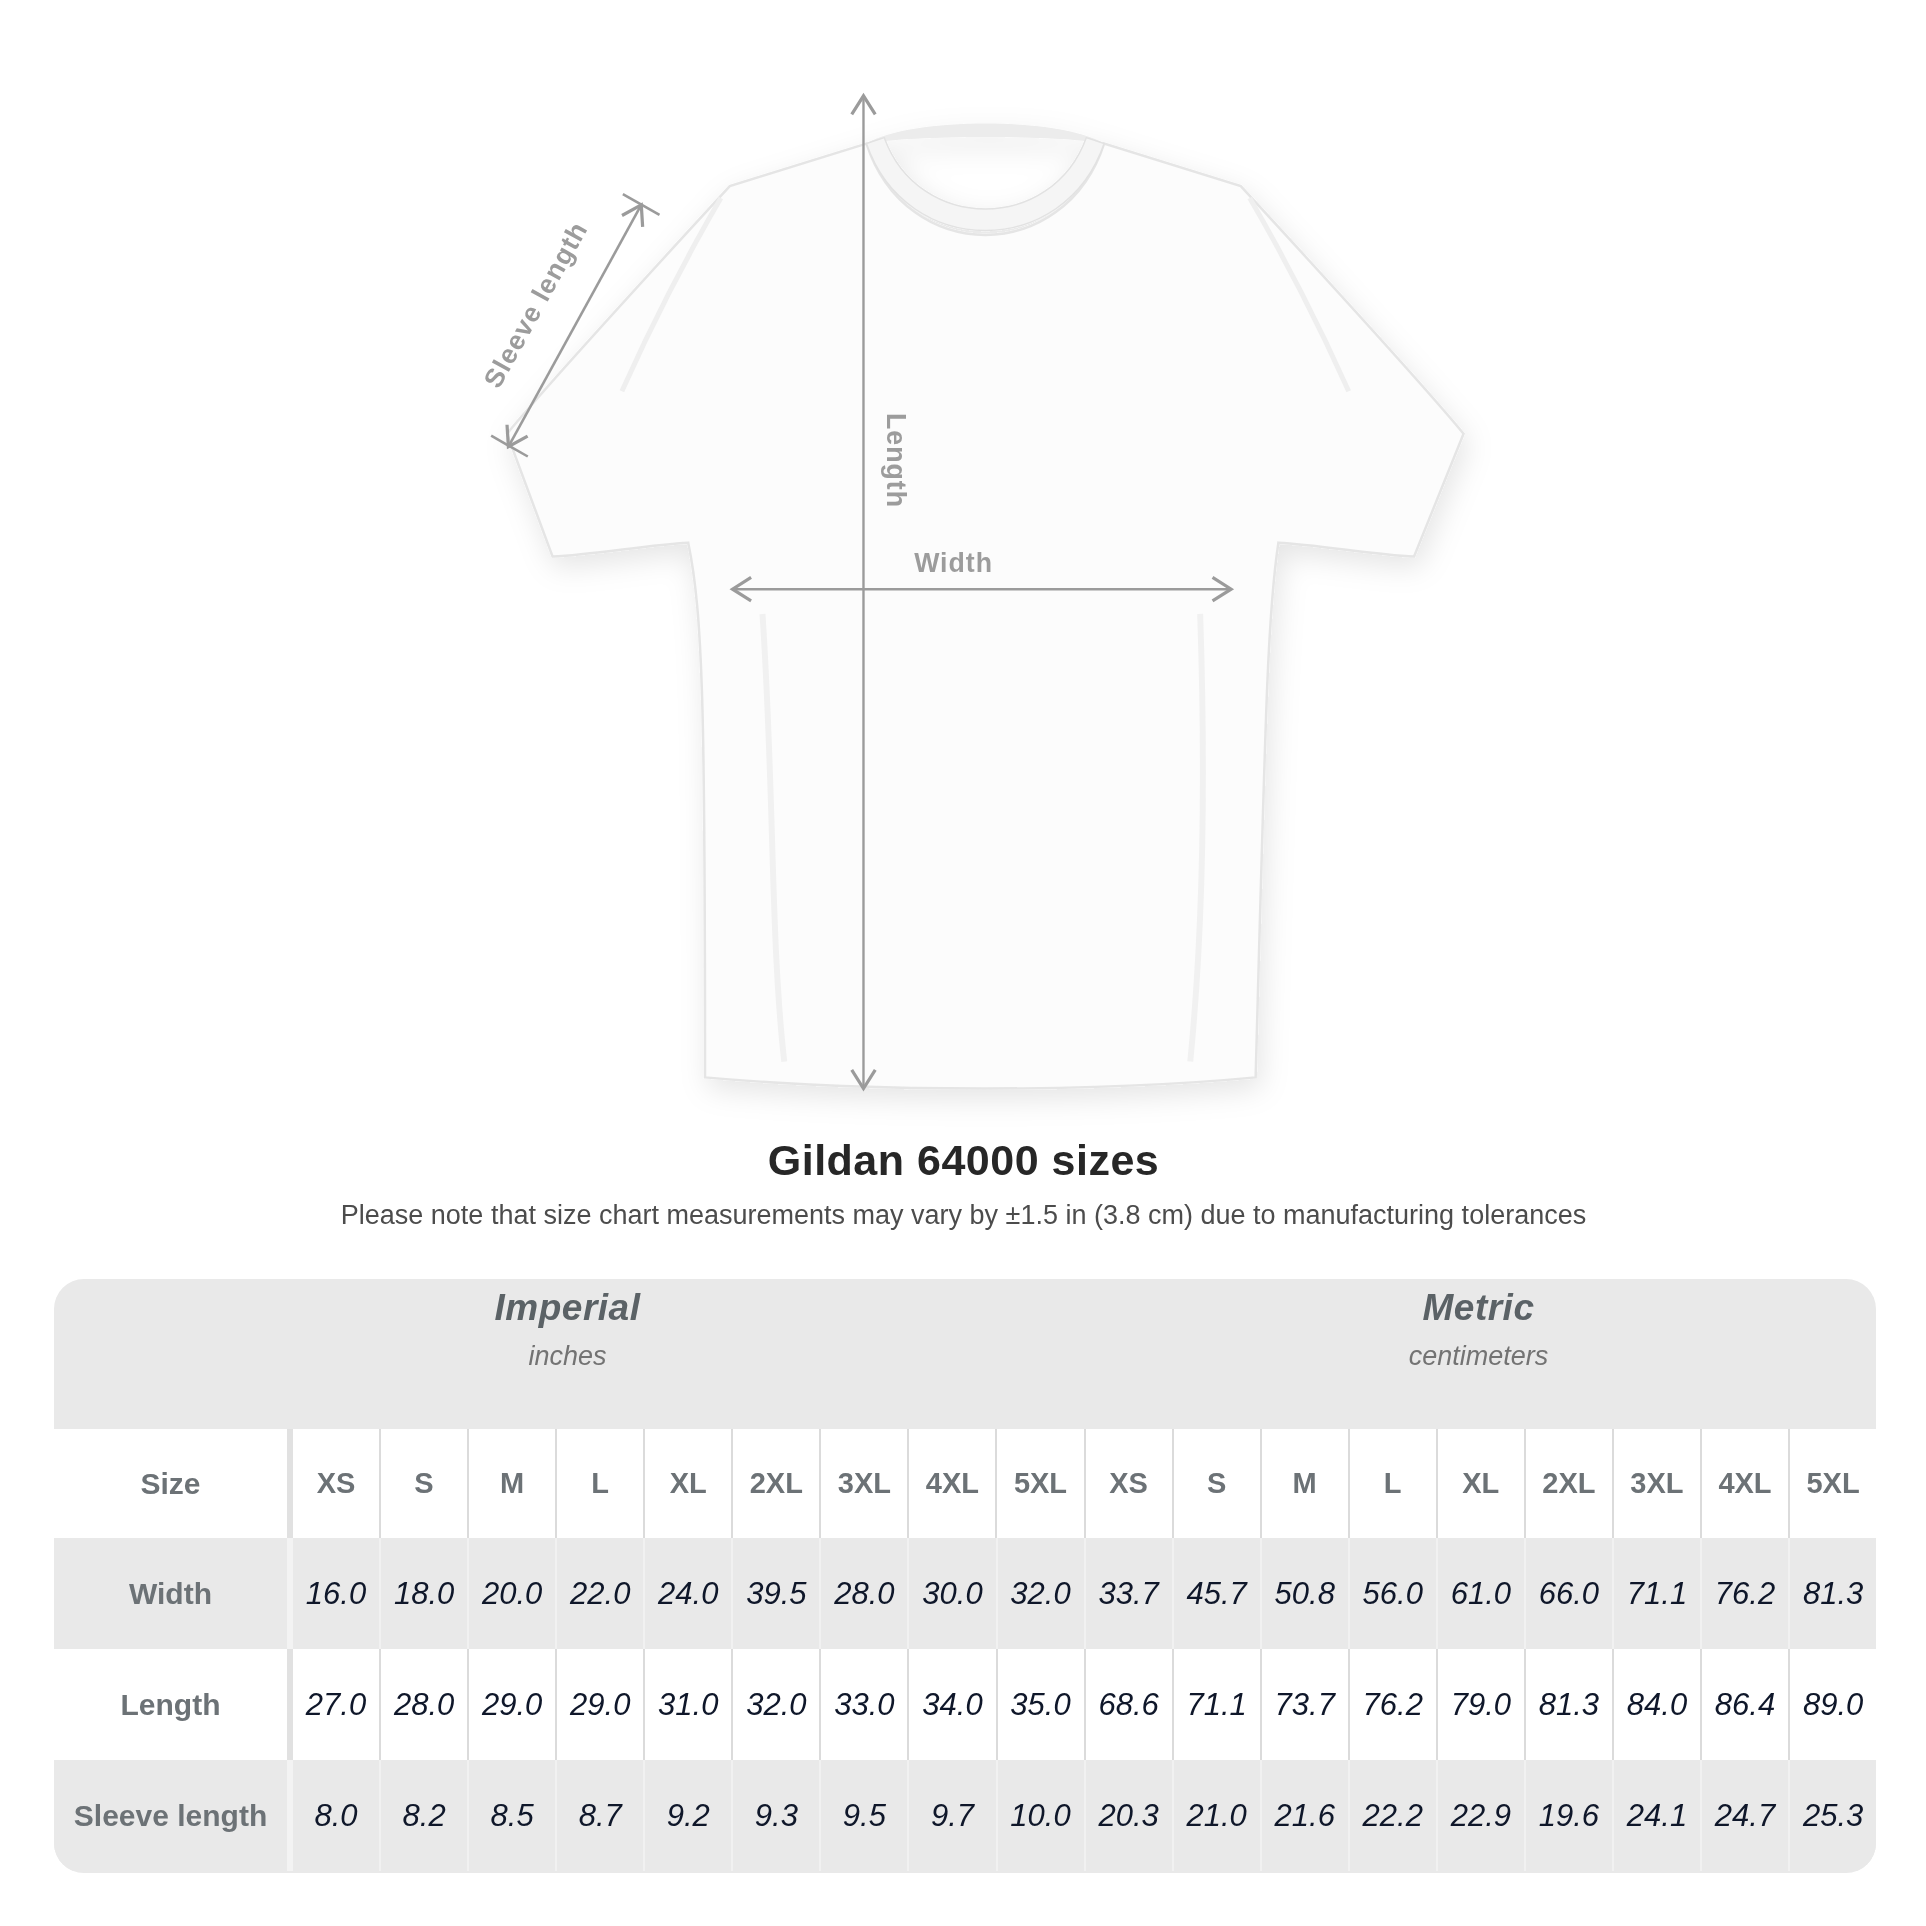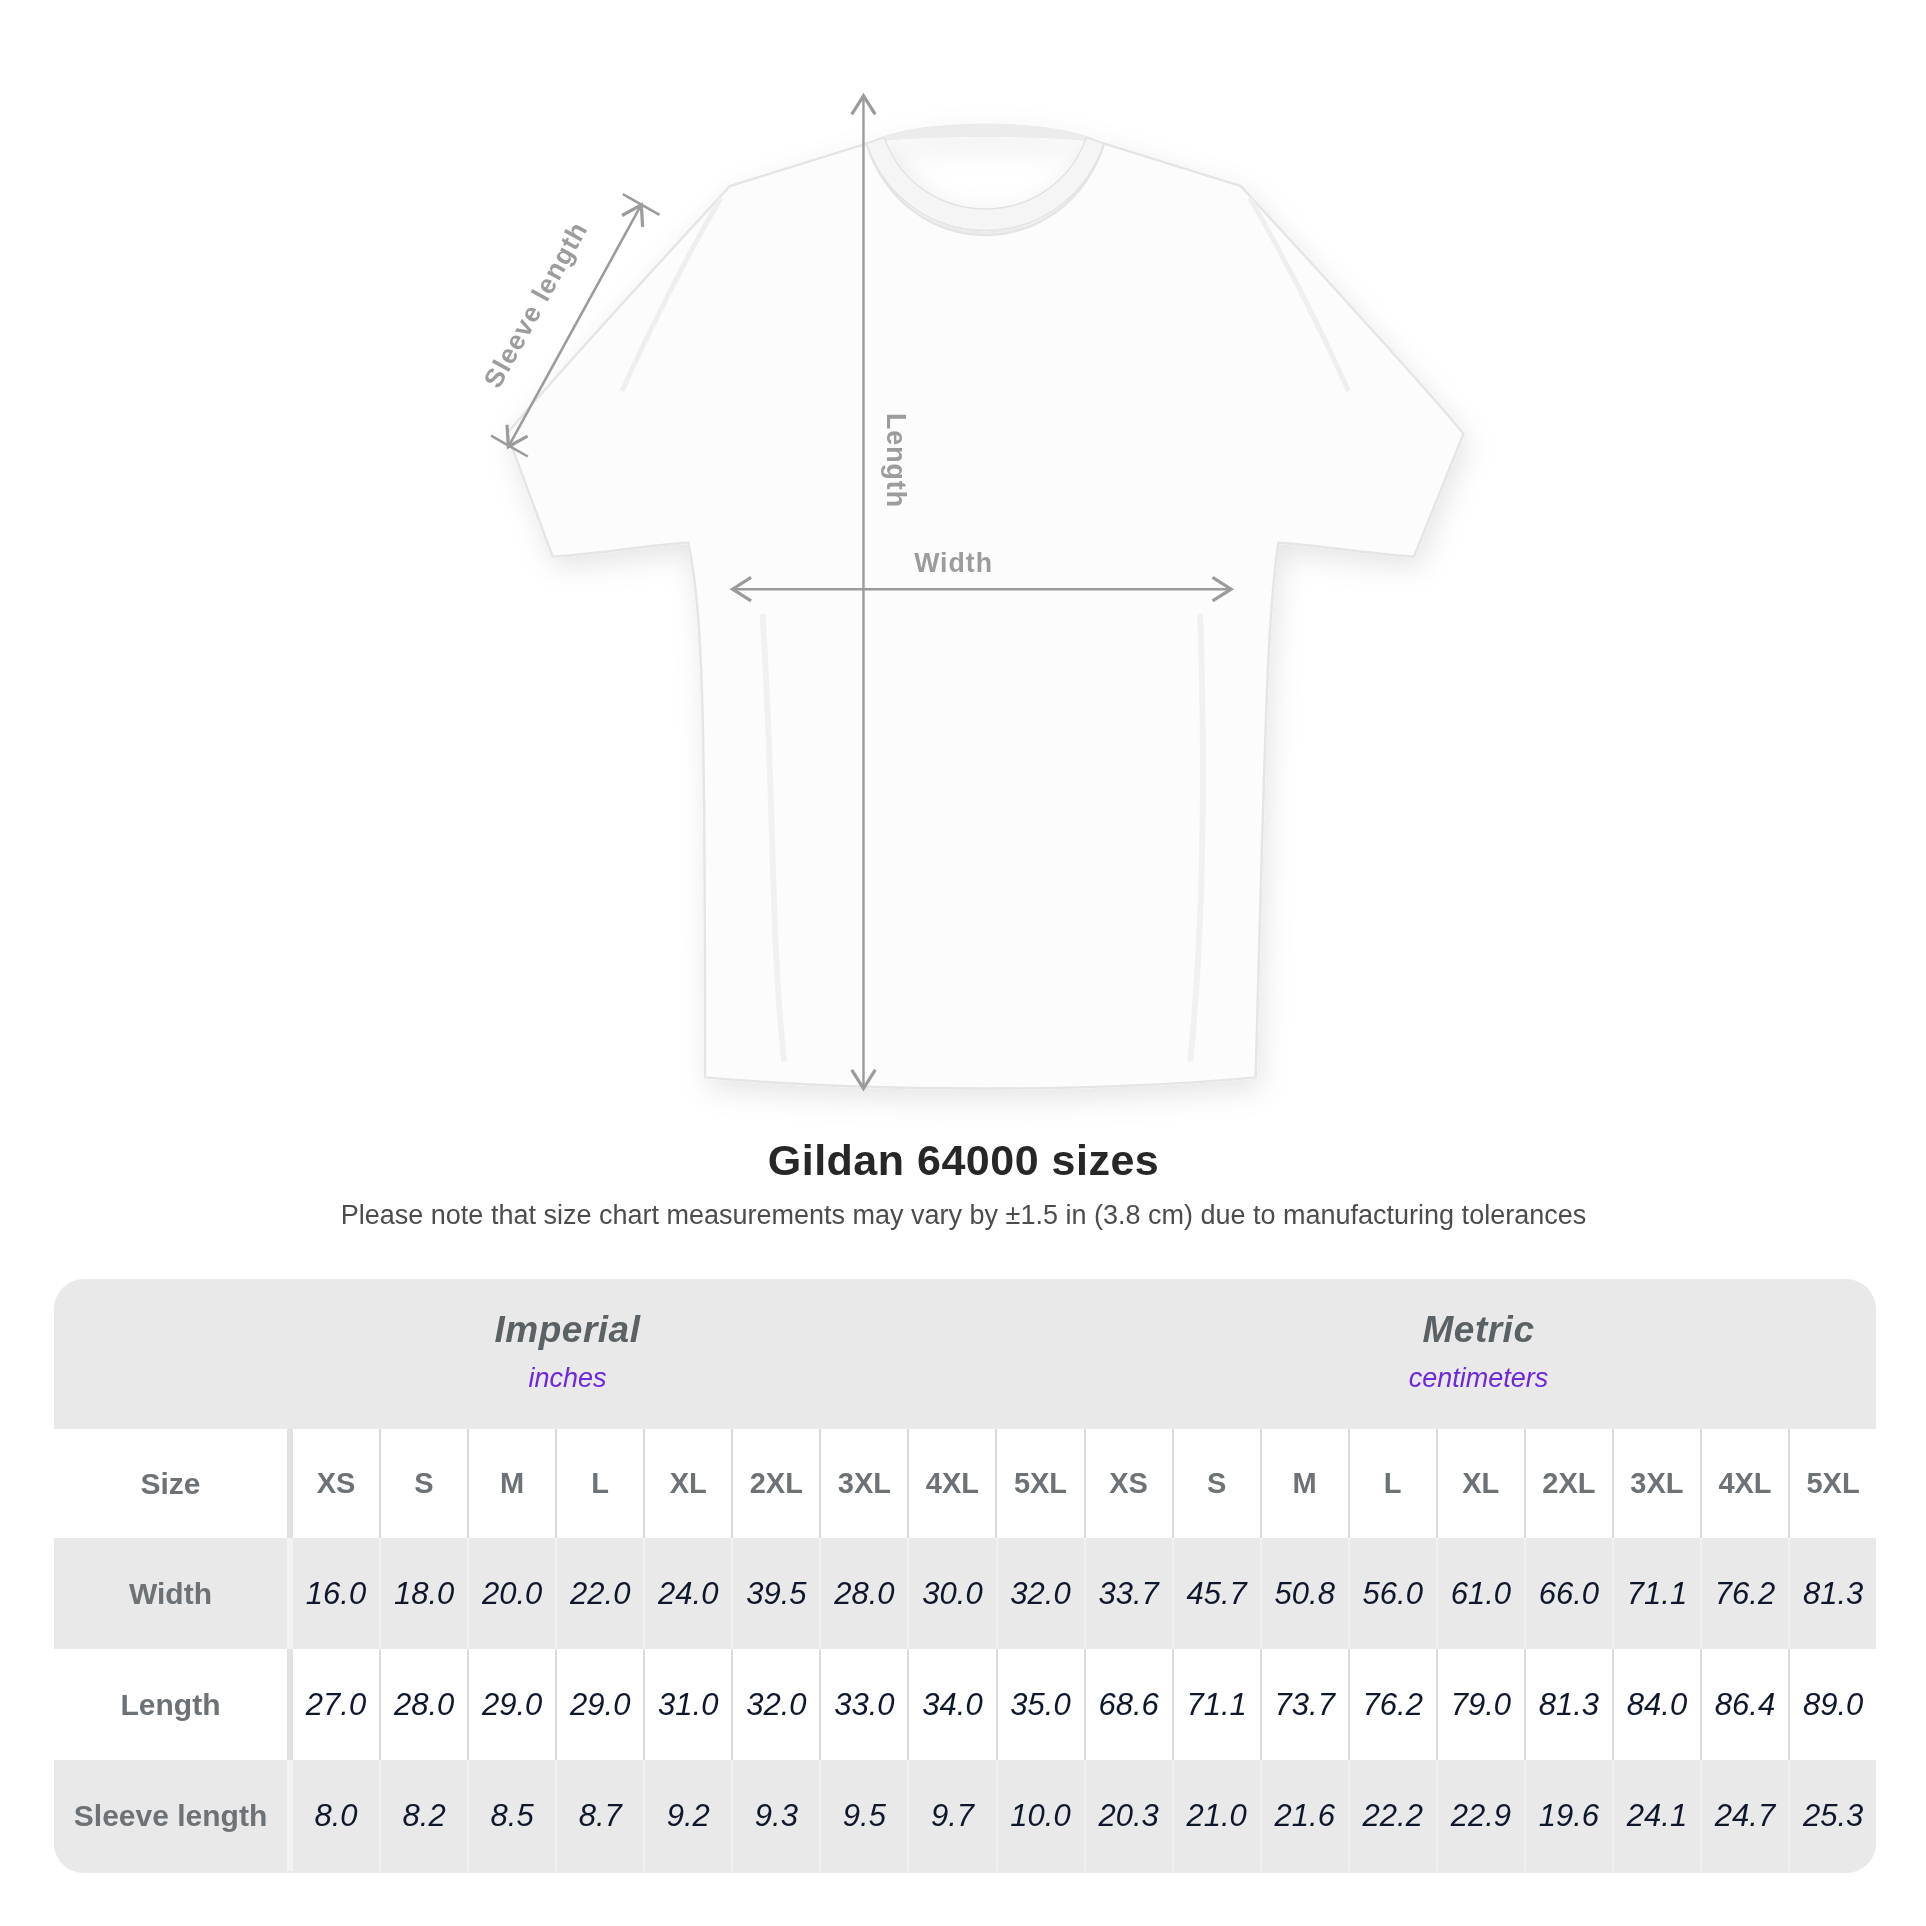--- a/index.html
+++ b/index.html
@@ -15,25 +15,25 @@
   
   .title-block{position:absolute;left:0;top:1121px;width:1927px;text-align:center;}
   .page-title{font-size:43px;font-weight:700;color:#272727;letter-spacing:0.5px;margin:15px;}
   .page-subtitle{font-size:27px;color:#4c4c4c;margin:14px 0 0 0;}
   
   .size-table{
     position:absolute;left:54px;top:1279px;width:1822px;height:594px;
     background:#e9e9e9;border-radius:30px;overflow:hidden;
   }
   .unit-band{display:flex;height:150px;}
-  .unit-group{display:flex;flex-direction:column;align-items:center;justify-content:flex-start;padding-top:30px;box-sizing:border-box;}
+  .unit-group{display:flex;flex-direction:column;align-items:center;justify-content:flex-start;padding-top:8px;box-sizing:border-box;}
   .unit-group.imperial{flex:0 0 1027px;}
   .unit-group.metric{flex:1;}
   .unit-name{font-size:37px;font-weight:700;font-style:italic;color:#5b6266;letter-spacing:0.5px;}
-  .unit-sub{font-size:27px;font-style:italic;color:#6d28d9;margin-top:12px;}
+  .unit-sub{font-size:27px;font-style:italic;color:#737373;margin-top:12px;}
   .t-row{display:flex;height:111px;}
   .t-row.header-row{height:109px;justify-content:center;}
   .row-white{background:#ffffff;}
   .row-gray{background:#e9e9e9;}
   .cell{flex:1;display:flex;align-items:center;justify-content:center;box-sizing:border-box;}
   .cell.label{flex:0 0 233px;border:none !important;}
   .row-white .cell{border-left:2px solid #dbdbdb;}
   .row-gray .cell{border-left:2px solid #f1f1f1;}
   .row-white .cell.first-data{border-left:6px solid #e1e1e1;}
   .row-gray .cell.first-data{border-left:6px solid #f3f3f3;}

